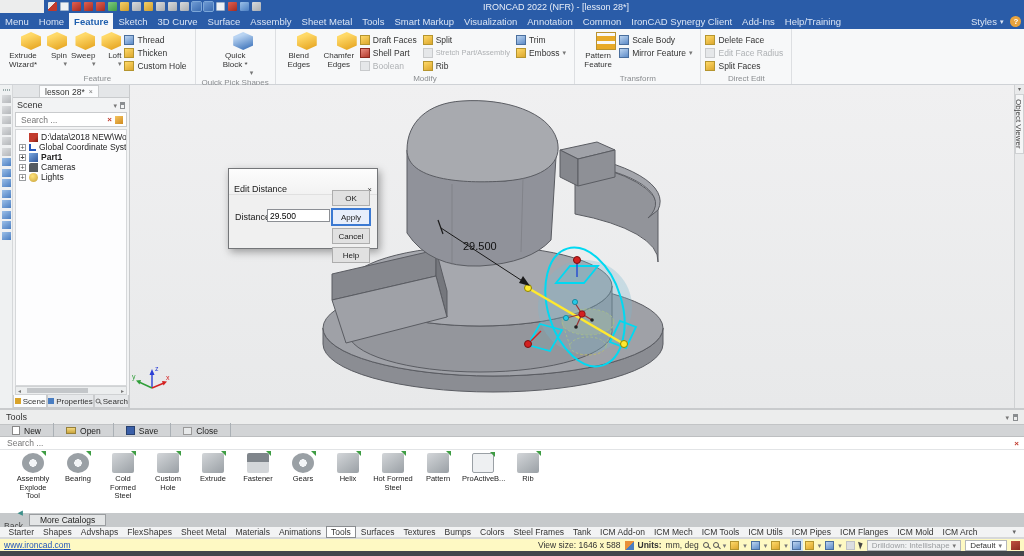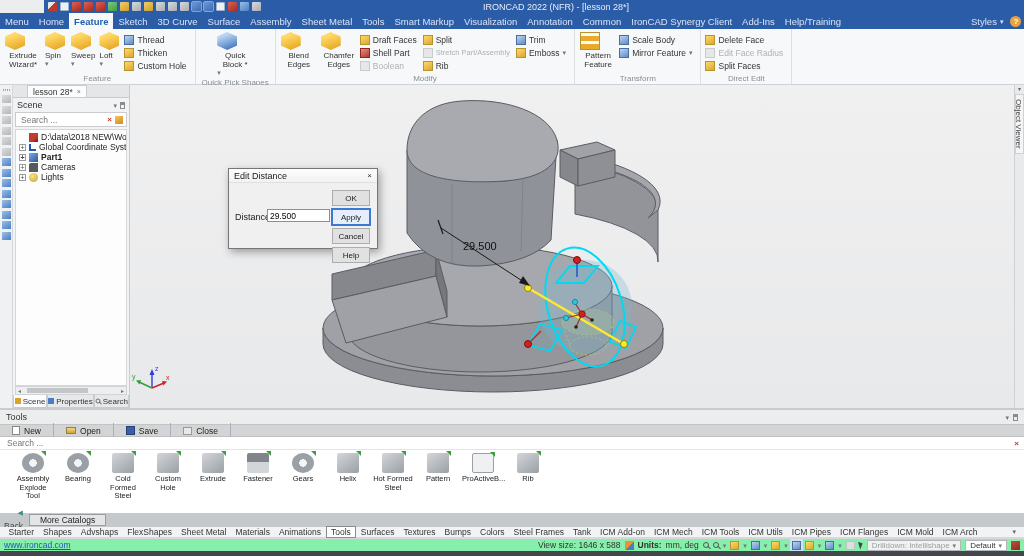--- a/index.html
+++ b/index.html
@@ -35,21 +35,21 @@
   .mstyles{display:flex;gap:3px;align-items:center;}
   .mhelp{width:11px;height:11px;border-radius:50%;background:#e8a33d;color:#fff;font-size:8px;
          display:flex;align-items:center;justify-content:center;font-weight:bold;}
 
   
   .ribbon{position:absolute;left:0;top:29px;width:1024px;height:56px;background:#f7f8f9;
           border-bottom:1px solid #cfd2d6;display:flex;align-items:stretch;}
   .rgroup{display:flex;flex-direction:column;border-right:1px solid #dddfe2;padding:2px 4px 0;}
   .rgroup-content{flex:1;display:flex;align-items:flex-start;gap:2px;}
   .rgroup-label{font-size:8px;color:#8a8d90;text-align:center;padding:1px 2px;}
-  .rbig{max-width:38px;min-width:24px;display:flex;flex-direction:column;align-items:flex-start;
+  .rbig{max-width:38px;min-width:24px;display:flex;flex-direction:column;align-items:flex-end;
         font-size:8px;line-height:1.15;text-align:center;color:#333;padding:1px 1px;}
   .ricon{width:20px;height:18px;margin-bottom:1px;flex:none;
          background:linear-gradient(160deg,#ffd968 25%,#e8aa28 85%);
          clip-path:polygon(50% 0,100% 25%,100% 75%,50% 100%,0 75%,0 25%);}
   .ricon.blue{background:linear-gradient(160deg,#b9d4f2 25%,#4a7dc0 85%);}
   .ricon.pattern{clip-path:none;background:
      repeating-linear-gradient(0deg,#e8aa28 0 5px,#f7f8f9 5px 8px),
      repeating-linear-gradient(90deg,#e8aa28 0 5px,rgba(247,248,249,.6) 5px 8px);border:1px solid #b99230;}
   .rcol{display:flex;flex-direction:column;padding-top:2px;}
   .rsm{display:flex;align-items:center;gap:3px;font-size:8.5px;color:#333;height:13px;white-space:nowrap;padding-right:4px;}
@@ -65,21 +65,21 @@
   .main{position:absolute;left:0;top:85px;width:1024px;height:323px;}
   .shape-strip{position:absolute;left:0;top:0;width:13px;height:323px;background:#eff1f2;border-right:1px solid #d6d8da;padding-top:3px;}
   .grip{width:7px;height:2px;margin:1px auto 4px;border-top:1px dotted #9aa;border-bottom:1px dotted #9aa;}
   .scube{width:9px;height:8px;margin:2.5px auto;display:block;}
   .scube.gray{background:linear-gradient(145deg,#dcdee0,#b4b7ba);}
   .scube.blue{background:linear-gradient(145deg,#9cc0e8,#4a7ec2);}
 
   .left-panel{position:absolute;left:13px;top:0;width:117px;height:323px;background:#f2f3f4;border-right:1px solid #c9cbcd;display:flex;flex-direction:column;}
   .doc-tabs{height:13px;background:#e4e6e8;display:flex;border-bottom:1px solid #c9cbcd;}
   .doc-tab{background:#fbfcfd;border:1px solid #c9cbcd;border-bottom:none;font-size:8.5px;color:#333;
-           display:flex;align-items:center;gap:4px;padding:0 5px;margin-left:14px;}
+           display:flex;align-items:center;gap:4px;padding:0 5px;margin-left:26px;}
   .doc-tab .x{color:#777;font-size:7px;}
   .panel-header{height:14px;display:flex;align-items:center;font-size:9px;color:#333;padding:0 4px;gap:3px;}
   .panel-header .sp{flex:1;}
   .pin{width:5px;height:7px;border:1px solid #8a8d90;border-top-width:3px;}
   .search-row{height:15px;display:flex;align-items:center;background:#fff;border:1px solid #c9cbcd;margin:0 2px;padding:0 3px;gap:3px;}
   .search-row input{flex:1;min-width:0;border:none;outline:none;font-size:8.5px;color:#888;}
   .redx{color:#c0392b;font-weight:bold;font-size:8px;}
   .hl-ic{width:8px;height:8px;background:linear-gradient(145deg,#f5c560,#d08a20);flex:none;}
   .tree{flex:1;background:#fdfdfe;border:1px solid #d6d8da;margin:2px 2px 0;padding:2px 0;overflow:hidden;}
   .tree-item{display:flex;align-items:center;gap:3px;height:10px;font-size:8.5px;color:#222;padding-left:3px;white-space:nowrap;}
@@ -106,21 +106,21 @@
             background:linear-gradient(#f0f0f1,#e8e9ea);}
   .vp-svg{position:absolute;left:0;top:0;width:884px;height:323px;}
   .ov-strip{position:absolute;left:1014px;top:0;width:10px;height:323px;background:#e9eaeb;border-left:1px solid #cfd1d3;}
   .ov-caret{font-size:6px;color:#666;display:block;text-align:center;}
   .ov-tab{writing-mode:vertical-rl;font-size:8px;color:#444;background:#f4f5f6;border:1px solid #cfd1d3;
           padding:4px 0;margin:2px auto;width:9px;text-align:center;}
 
   
   .dialog{position:absolute;left:228px;top:168px;width:150px;height:81px;background:#f0f0f0;
           border:1px solid #747679;box-shadow:2px 3px 8px rgba(0,0,0,.35);font-size:9px;color:#1a1a1a;}
-  .dlg-title{height:14px;background:linear-gradient(#fdfdfd,#f2f2f2);display:flex;align-items:center;
+  .dlg-title{height:26px;background:linear-gradient(#fdfdfd,#f2f2f2);display:flex;align-items:flex-end;
              padding:0 5px;border-bottom:1px solid #e0e0e0;}
   .dlg-close{margin-left:auto;color:#333;font-size:8px;}
   .dlg-label{position:absolute;left:6px;top:43px;}
   .dlg-input{position:absolute;left:38px;top:40px;width:63px;height:13px;border:1px solid #8c8f94;
              font-size:8.5px;padding:0 2px;font-family:inherit;}
   .dlg-btns{position:absolute;right:7px;top:21px;display:flex;flex-direction:column;gap:3px;}
   .dlg-btn{width:38px;height:16px;background:#e1e1e1;border:1px solid #adadad;font-size:8px;
            font-family:inherit;line-height:9px;padding:0;color:#1a1a1a;}
   .dlg-btn.default{border:1px solid #3b79d2;outline:1px solid #3b79d2;background:#e7eefb;}
 
@@ -151,21 +151,21 @@
   .back-btn{display:flex;align-items:flex-end;gap:4px;font-size:8.5px;color:#444;flex-direction:column;}
   .back-btn .arr{color:#3d8f8a;font-size:7px;}
   .more-btn{background:#e3e5e6;border:1px solid #9a9da0;font-size:8.5px;padding:0 10px;height:12px;line-height:11px;color:#222;}
   .catalog-tabs{position:absolute;left:0;top:527px;width:1024px;height:11px;background:#f2f3f4;border-bottom:1px solid #d6d8da;
                 display:flex;align-items:center;padding:0 4px;}
   .ctab{font-size:8.5px;color:#333;padding:0 4.5px;white-space:nowrap;height:11px;line-height:11px;}
   .ctab.active{background:#fff;border:1px solid #8a8d90;height:12px;line-height:10px;}
   .ctab-caret{margin-left:auto;font-size:7px;color:#666;padding-right:4px;}
 
   
-  .statusbar{position:absolute;left:0;top:538px;width:1024px;height:13px;background:#86efac;border-top:1px solid #d6d8da;
+  .statusbar{position:absolute;left:0;top:538px;width:1024px;height:13px;background:#fef9c3;border-top:1px solid #d6d8da;
              display:flex;align-items:center;font-size:8.5px;color:#333;padding:0 4px;}
   .sb-link{color:#2255bb;text-decoration:underline;font-size:8.5px;}
   .sb-right{margin-left:auto;display:flex;align-items:center;gap:4px;}
   .sb-text.bold{font-weight:bold;}
   .sb-ic{width:9px;height:9px;flex:none;}
   .sb-ic.gold{background:linear-gradient(150deg,#ffd968,#dca72e);border:1px solid #b5952f;}
   .sb-ic.blue{background:linear-gradient(150deg,#bcd4f0,#5e8cc8);border:1px solid #4a6f9e;}
   .sb-ic.multi{background:linear-gradient(135deg,#e8903a 50%,#4a7ec2 50%);}
   .sb-ic.red{background:linear-gradient(150deg,#c05040,#8c2a20);}
   .sb-ic.pressed{outline:2px solid #cfe3f7;}

